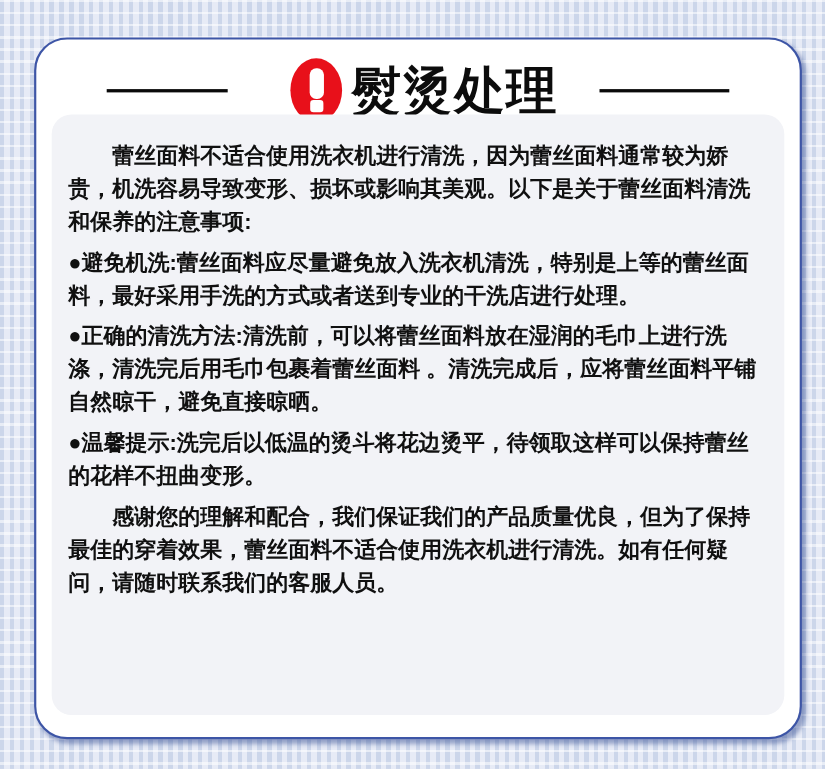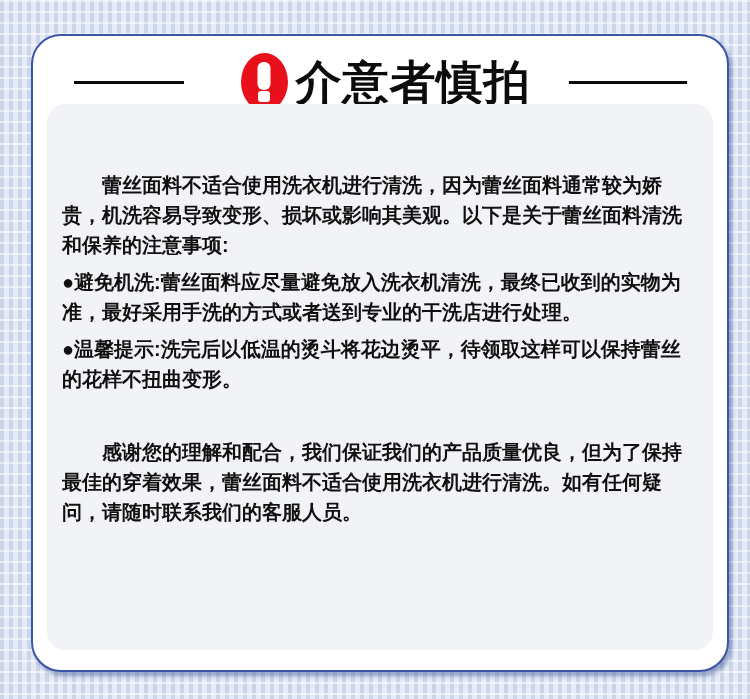--- a/index.html
+++ b/index.html
@@ -42,37 +42,38 @@
   }
   .panel{
     position:absolute;left:14px;top:68px;width:666px;height:546px;
     box-sizing:border-box;background:#f2f3f7;border-radius:18px;
     padding:23px 15px 6px 15px;overflow:hidden;
   }
   .para{
     margin:0 0 7px 0;font-size:20px;line-height:30px;
     font-weight:bold;color:#101010;text-align:left;
   }
-  .para.indent{text-indent:2em;margin-top:43px;}
+  .para.indent{text-indent:2em;}
 </style>
 </head>
 <body>
 
 <div class="card">
 
   <div class="header">
     <span class="rule rule-left"></span>
     <span class="alert-icon">
       <span class="exc-bar"></span>
       <span class="exc-dot"></span>
     </span>
-    <h1 class="title">介意者慎拍</h1>
+    <h1 class="title">熨烫处理</h1>
     <span class="rule rule-right"></span>
   </div>
 
   <div class="panel">
     <p class="para indent">蕾丝面料不适合使用洗衣机进行清洗，因为蕾丝面料通常较为娇贵，机洗容易导致变形、损坏或影响其美观。以下是关于蕾丝面料清洗和保养的注意事项:</p>
-    <p class="para">●避免机洗:蕾丝面料应尽量避免放入洗衣机清洗，最终已收到的实物为准，最好采用手洗的方式或者送到专业的干洗店进行处理。</p>
+    <p class="para">●避免机洗:蕾丝面料应尽量避免放入洗衣机清洗，特别是上等的蕾丝面料，最好采用手洗的方式或者送到专业的干洗店进行处理。</p>
+    <p class="para">●正确的清洗方法:清洗前，可以将蕾丝面料放在湿润的毛巾上进行洗涤，清洗完后用毛巾包裹着蕾丝面料 。清洗完成后，应将蕾丝面料平铺自然晾干，避免直接晾晒。</p>
     <p class="para">●温馨提示:洗完后以低温的烫斗将花边烫平，待领取这样可以保持蕾丝的花样不扭曲变形。</p>
     <p class="para indent">感谢您的理解和配合，我们保证我们的产品质量优良，但为了保持最佳的穿着效果，蕾丝面料不适合使用洗衣机进行清洗。如有任何疑问，请随时联系我们的客服人员。</p>
   </div>
 
 </div>
 
 </body></html>

